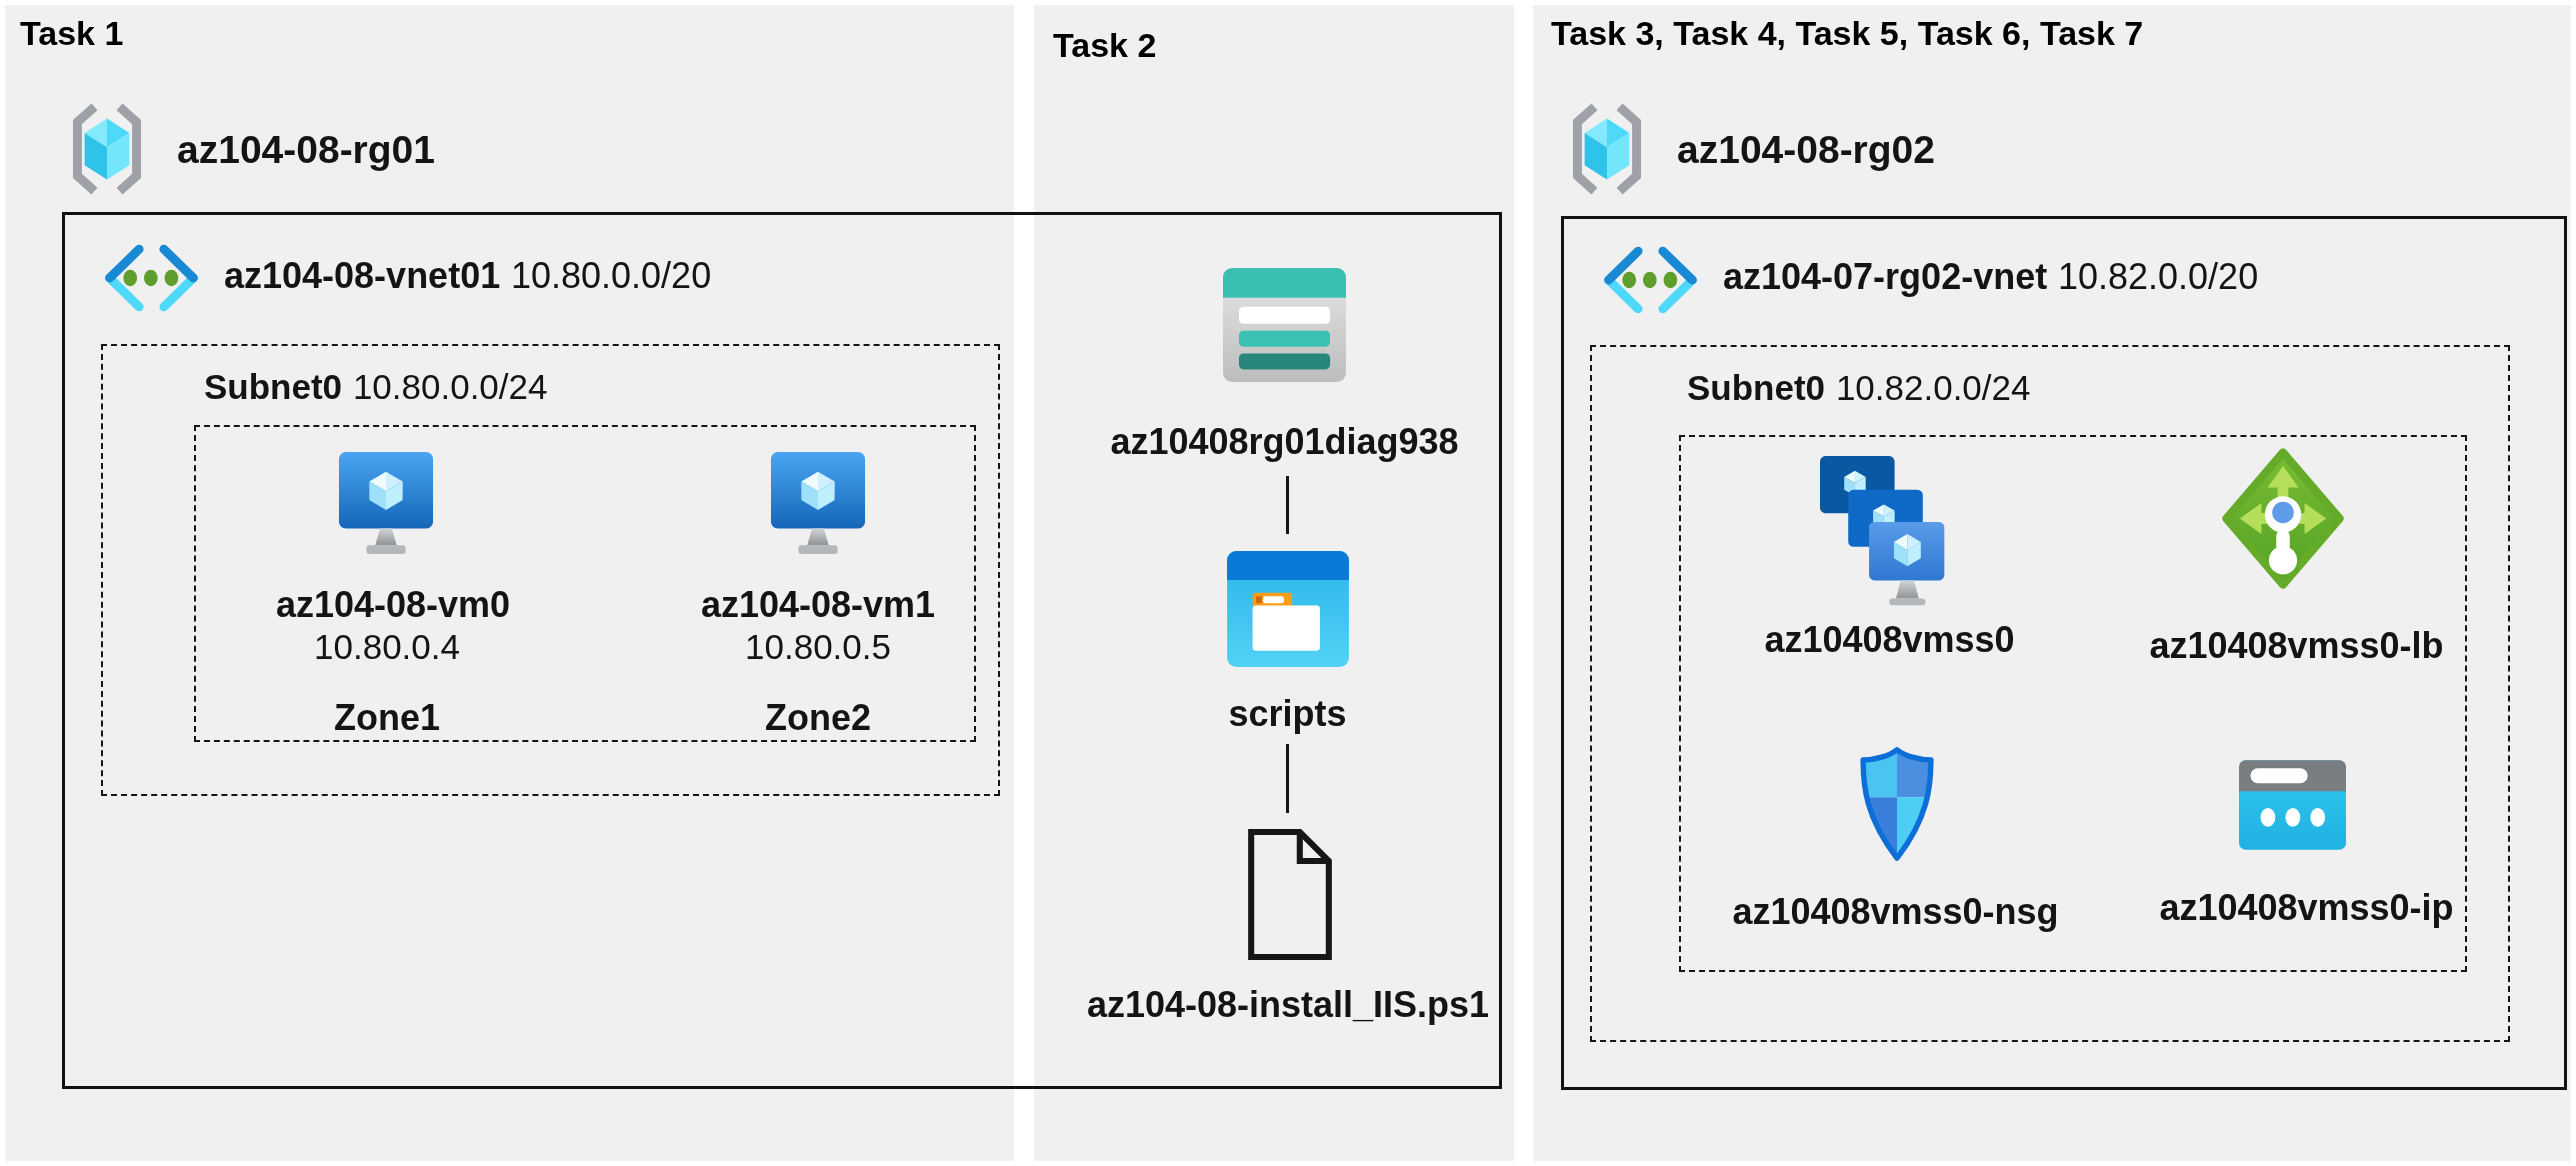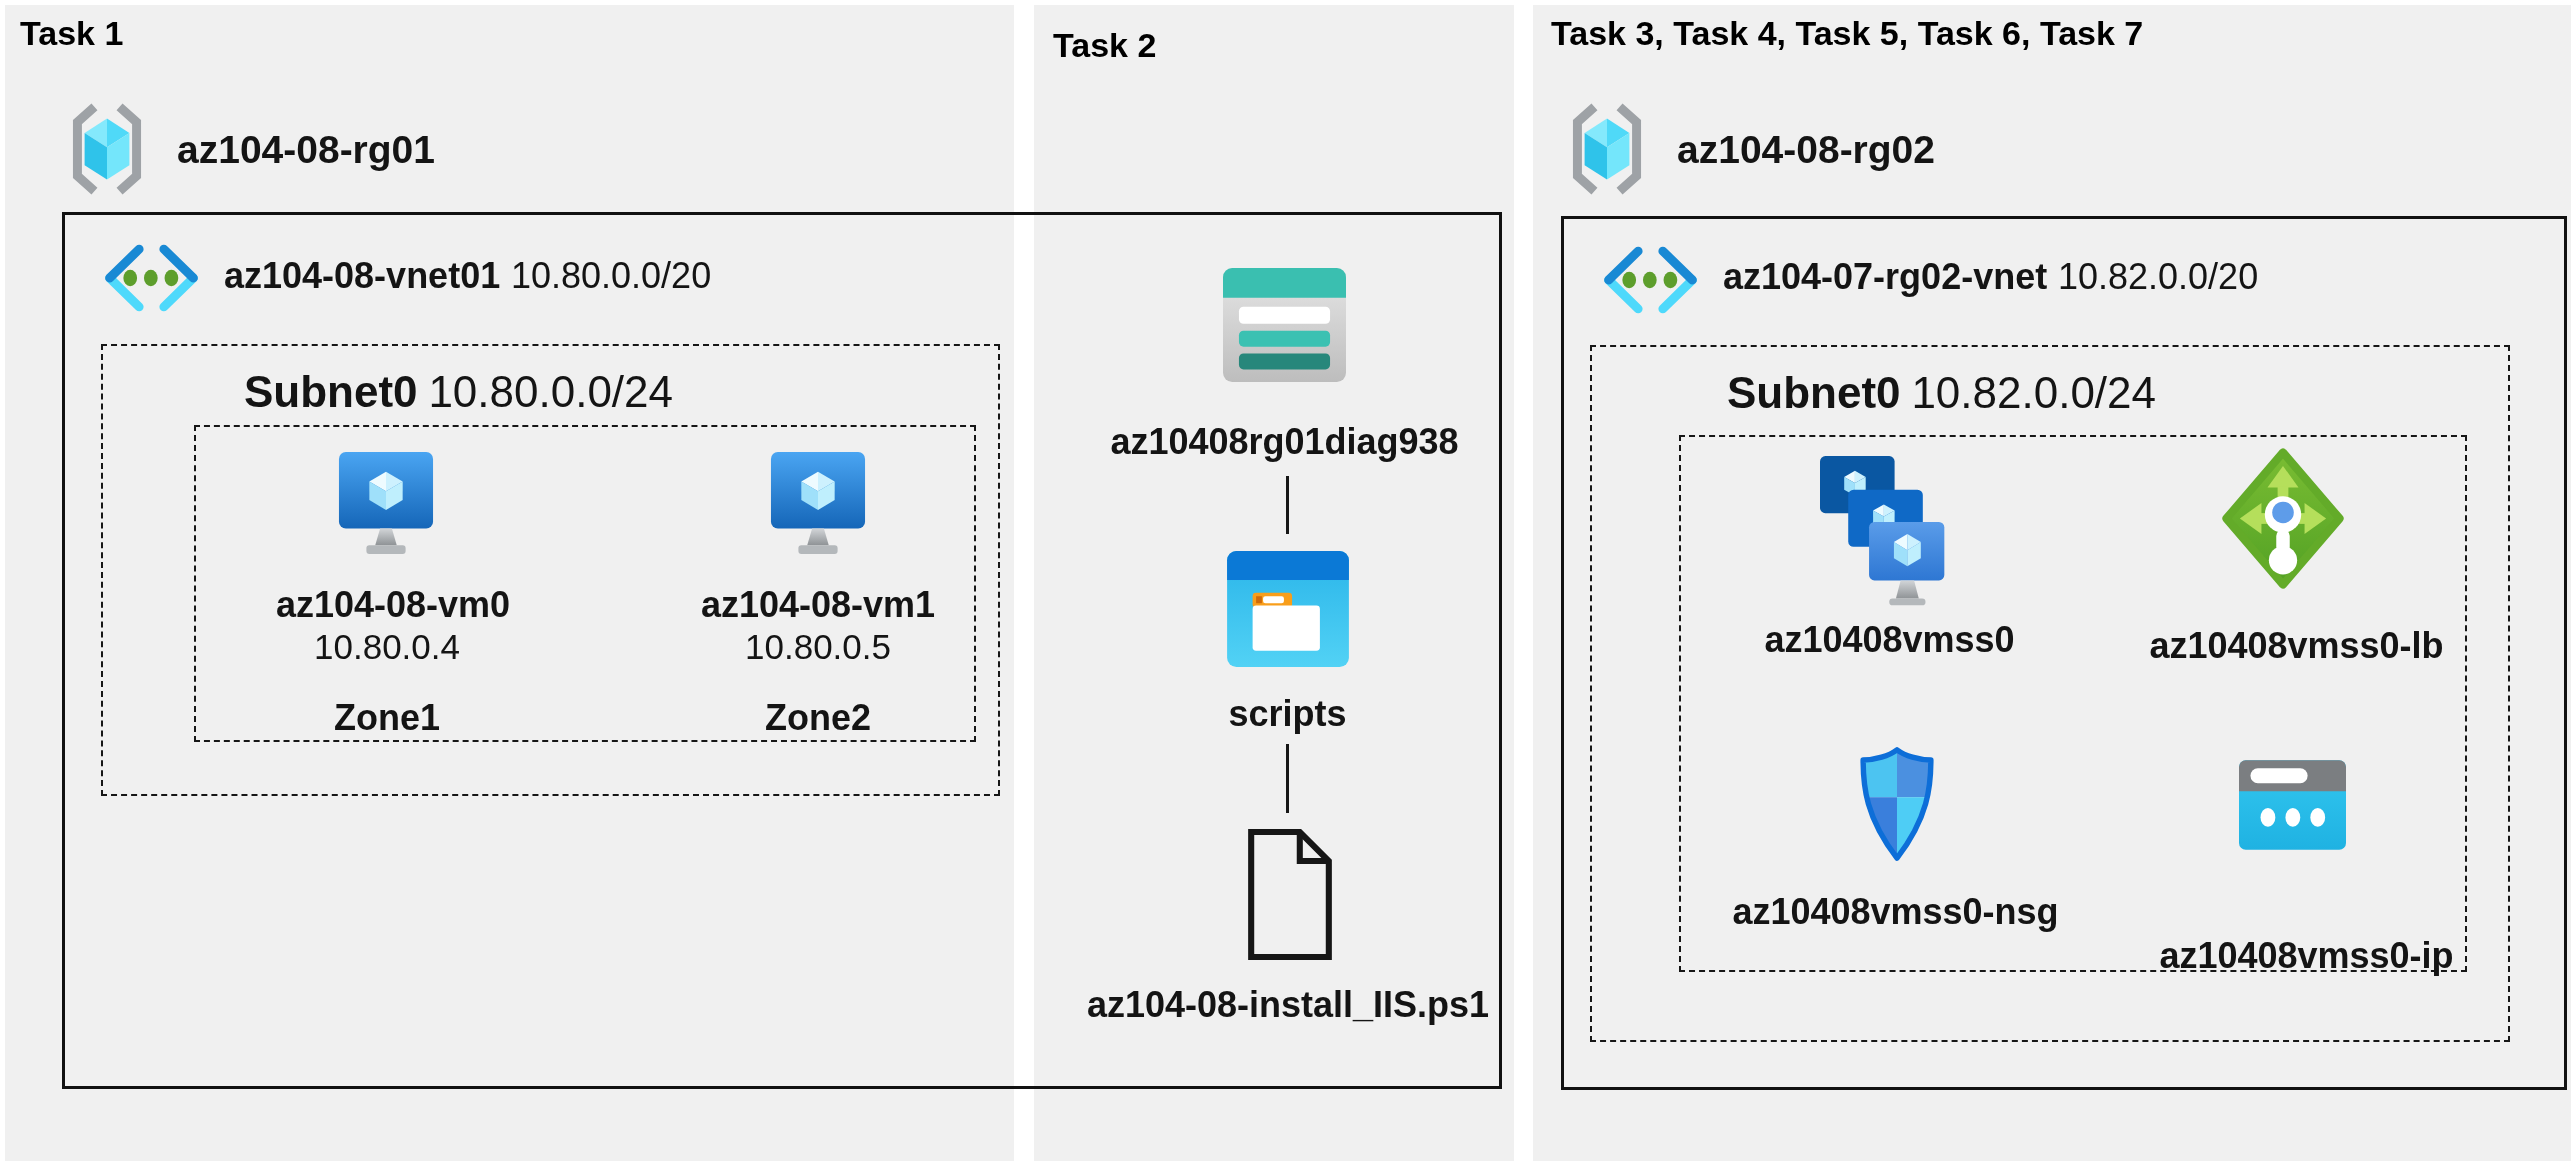--- a/index.html
+++ b/index.html
@@ -14,21 +14,21 @@
   .cidr{font-weight:400;margin-left:10.8px;}
   .center{text-align:center;}
   .solid-box{position:absolute;border:3.4px solid #111;background:transparent;}
   .dashed-box{position:absolute;border:2.7px dashed #161616;background:transparent;}
   .icon{position:absolute;display:block;line-height:0;}
   .connector{position:absolute;width:2.7px;background:#161616;}
   .name-54{font-size:36px;font-weight:700;}
   .val-52{font-size:35px;font-weight:400;}
   .rg-label{font-size:39px;font-weight:700;}
   .vnet-label{font-size:36px;}
-  .subnet-label{font-size:44px;margin-left:40px;}
+  .subnet-label{font-size:35px;}
 </style>
 </head>
 <body>
 
 <svg width="0" height="0" style="position:absolute" aria-hidden="true">
   <defs>
     <linearGradient id="vmScreen" x1="0" y1="0" x2="0" y2="1">
       <stop offset="0" stop-color="#4aa5f2"></stop>
         <stop offset="1" stop-color="#1566b8"></stop>
     </linearGradient>
@@ -263,14 +263,14 @@
 <span class="icon" style="left:2239px;top:760px;">
   <svg width="107" height="90" viewBox="0 0 159 133">
     <rect x="0" y="0" width="159" height="133" rx="10" fill="url(#pipBody)"></rect>
     <path d="M0 46 V10 a10 10 0 0 1 10 -10 H149 a10 10 0 0 1 10 10 V46 Z" fill="#7b7e81"></path>
     <rect x="17" y="12" width="85" height="22" rx="11" fill="#ffffff"></rect>
     <ellipse cx="43" cy="85" rx="11" ry="14" fill="#ffffff"></ellipse>
     <ellipse cx="80" cy="85" rx="11" ry="14" fill="#ffffff"></ellipse>
     <ellipse cx="117" cy="85" rx="11" ry="14" fill="#ffffff"></ellipse>
   </svg>
 </span>
-<div class="lbl name-54 center" style="left:2111px;top:935px;width:391px;">az10408vmss0-ip</div>
+<div class="lbl name-54 center" style="left:2111px;top:887px;width:391px;">az10408vmss0-ip</div>
 
 
 </body></html>

